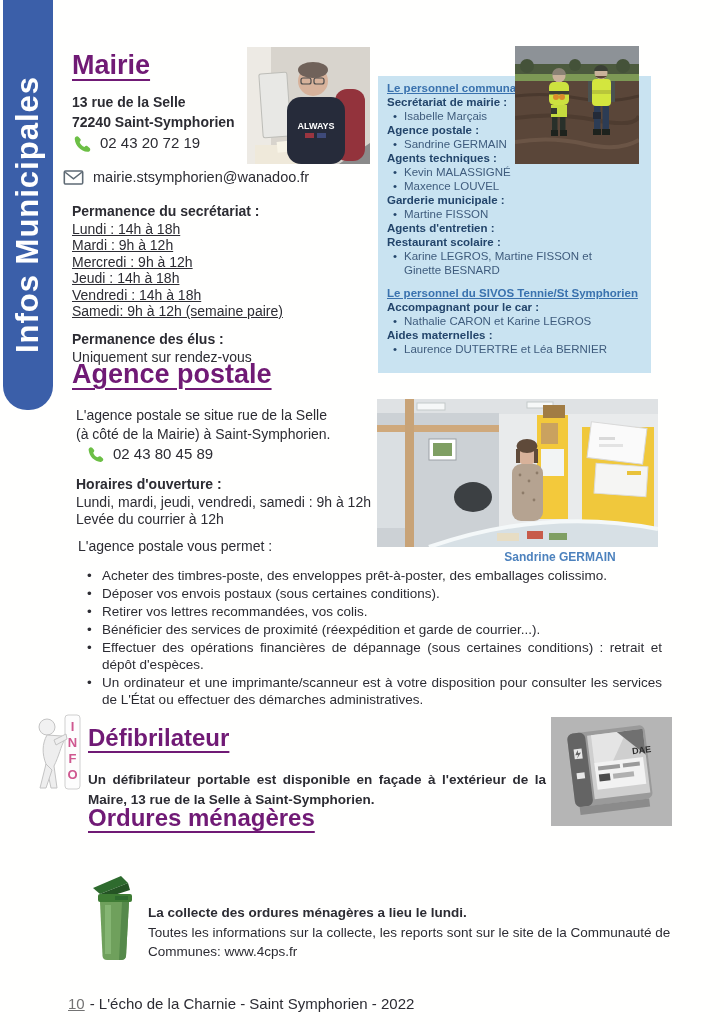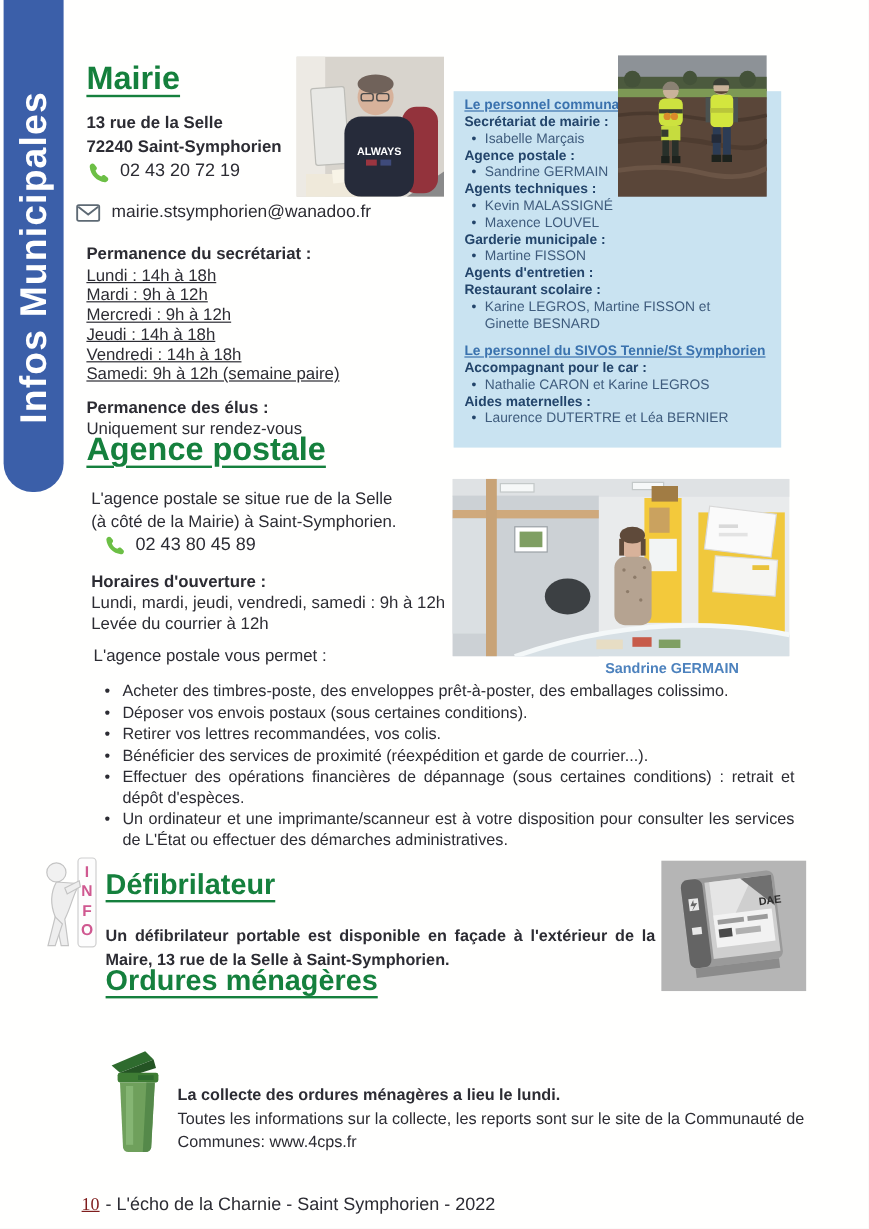--- a/index.html
+++ b/index.html
@@ -9,21 +9,21 @@
           overflow:hidden; outline:1px solid #e3e3e3; }
 
   
   .sidebar-tab { position:absolute; left:3px; top:-28px; width:50px; height:438px;
                  background:#3b5fa9; border-radius:24px;
                  display:flex; align-items:center; justify-content:center; padding-top:48px; }
   .sidebar-label { writing-mode:vertical-rl; transform:rotate(180deg);
                    color:#ffffff; font-weight:bold; font-size:31px; letter-spacing:1px; }
 
   
-  .h1 { position:absolute; color:#15803d; font-weight:bold;
+  .h1 { position:absolute; color:#701a75; font-weight:bold;
         text-decoration:underline; text-decoration-thickness:2px; text-underline-offset:5px; }
   .h1.big { font-size:27px; }
   .h1.med { font-size:24px; }
 
   .bold { font-weight:bold; }
   .abs { position:absolute; }
 
   
   .address { left:72px; top:92px; font-size:14px; font-weight:bold; line-height:20px; }
   .contact-row { display:flex; gap:9px; font-size:15px; }
@@ -62,21 +62,21 @@
 
   
   .defib-text { left:88px; top:770px; width:458px; font-size:13.5px; font-weight:bold;
                 line-height:20px; text-align:justify; }
 
   
   .ordures-text { left:148px; top:903px; width:534px; font-size:13.5px; line-height:19.5px; }
 
   
   .footer { left:68px; top:995px; font-size:15px; }
-  .footer .pageno { color:#7f1d1d; text-decoration:underline; margin-right:5px;font-family:Liberation Serif, serif; }
+  .footer .pageno { color:#737373; text-decoration:underline; margin-right:5px; }
 </style>
 </head>
 <body>
 
 <div class="page">
 
   <div class="sidebar-tab">
     <div class="sidebar-label">Infos Municipales</div>
   </div>
 

